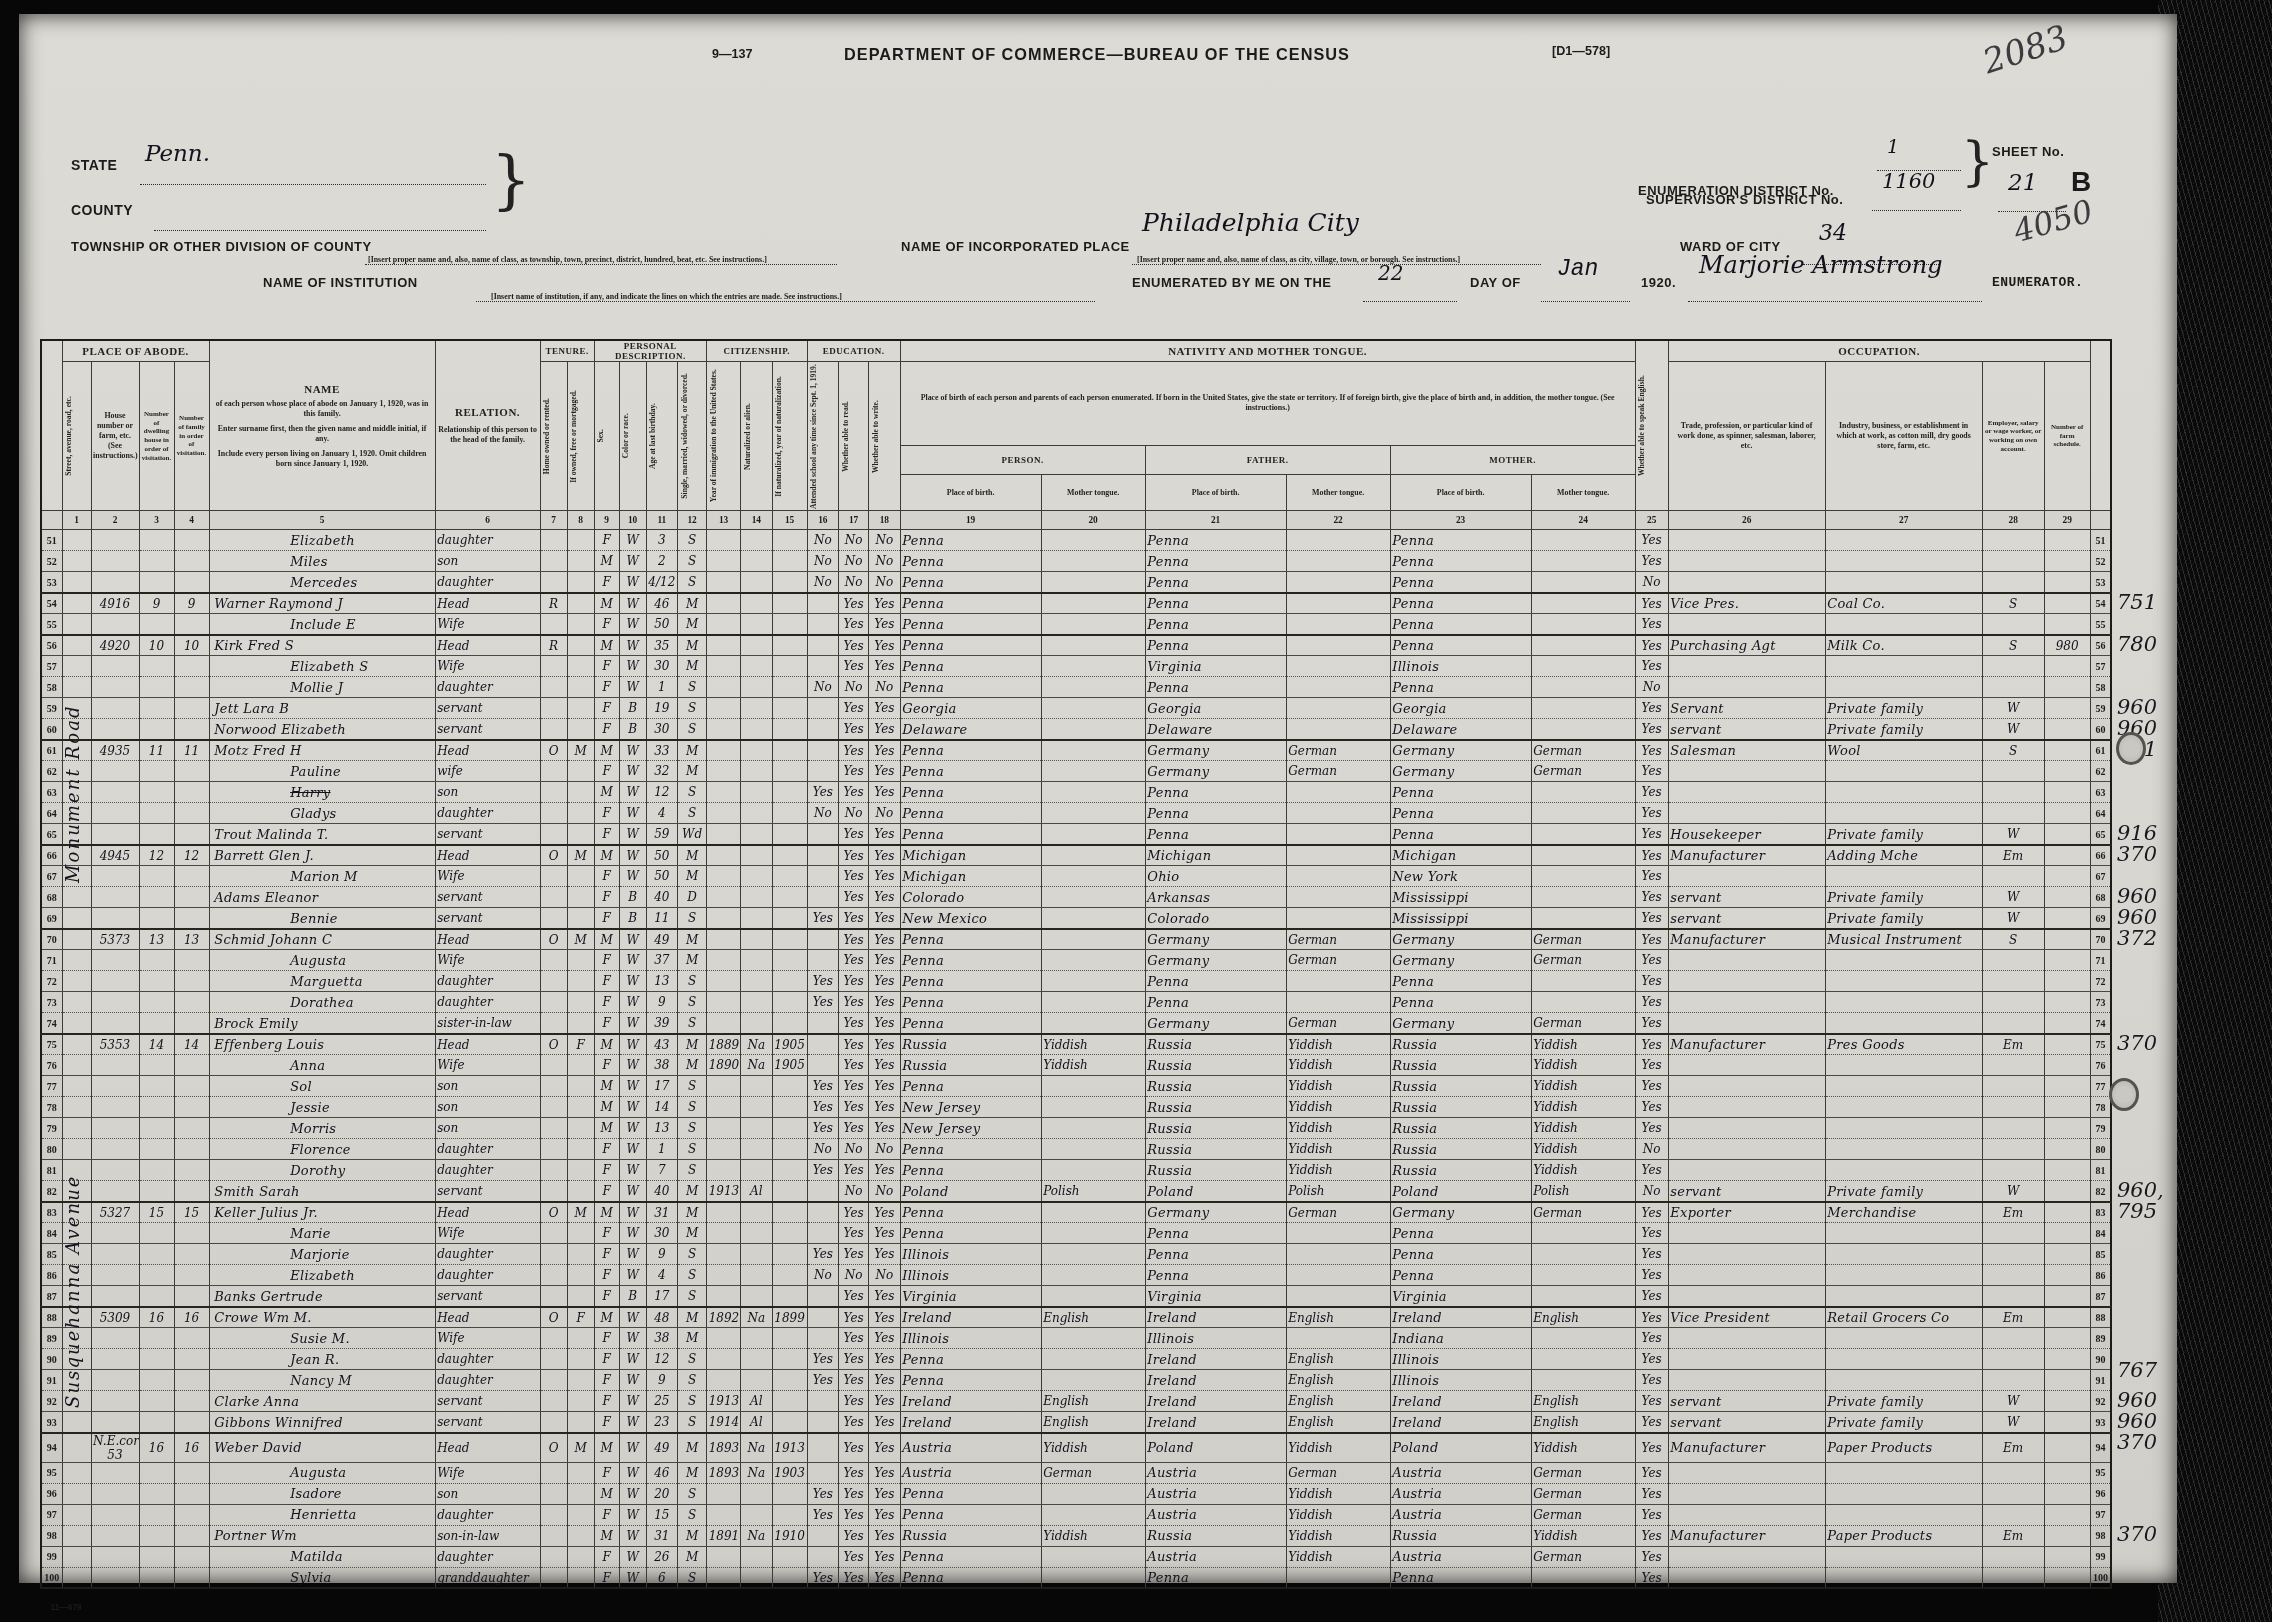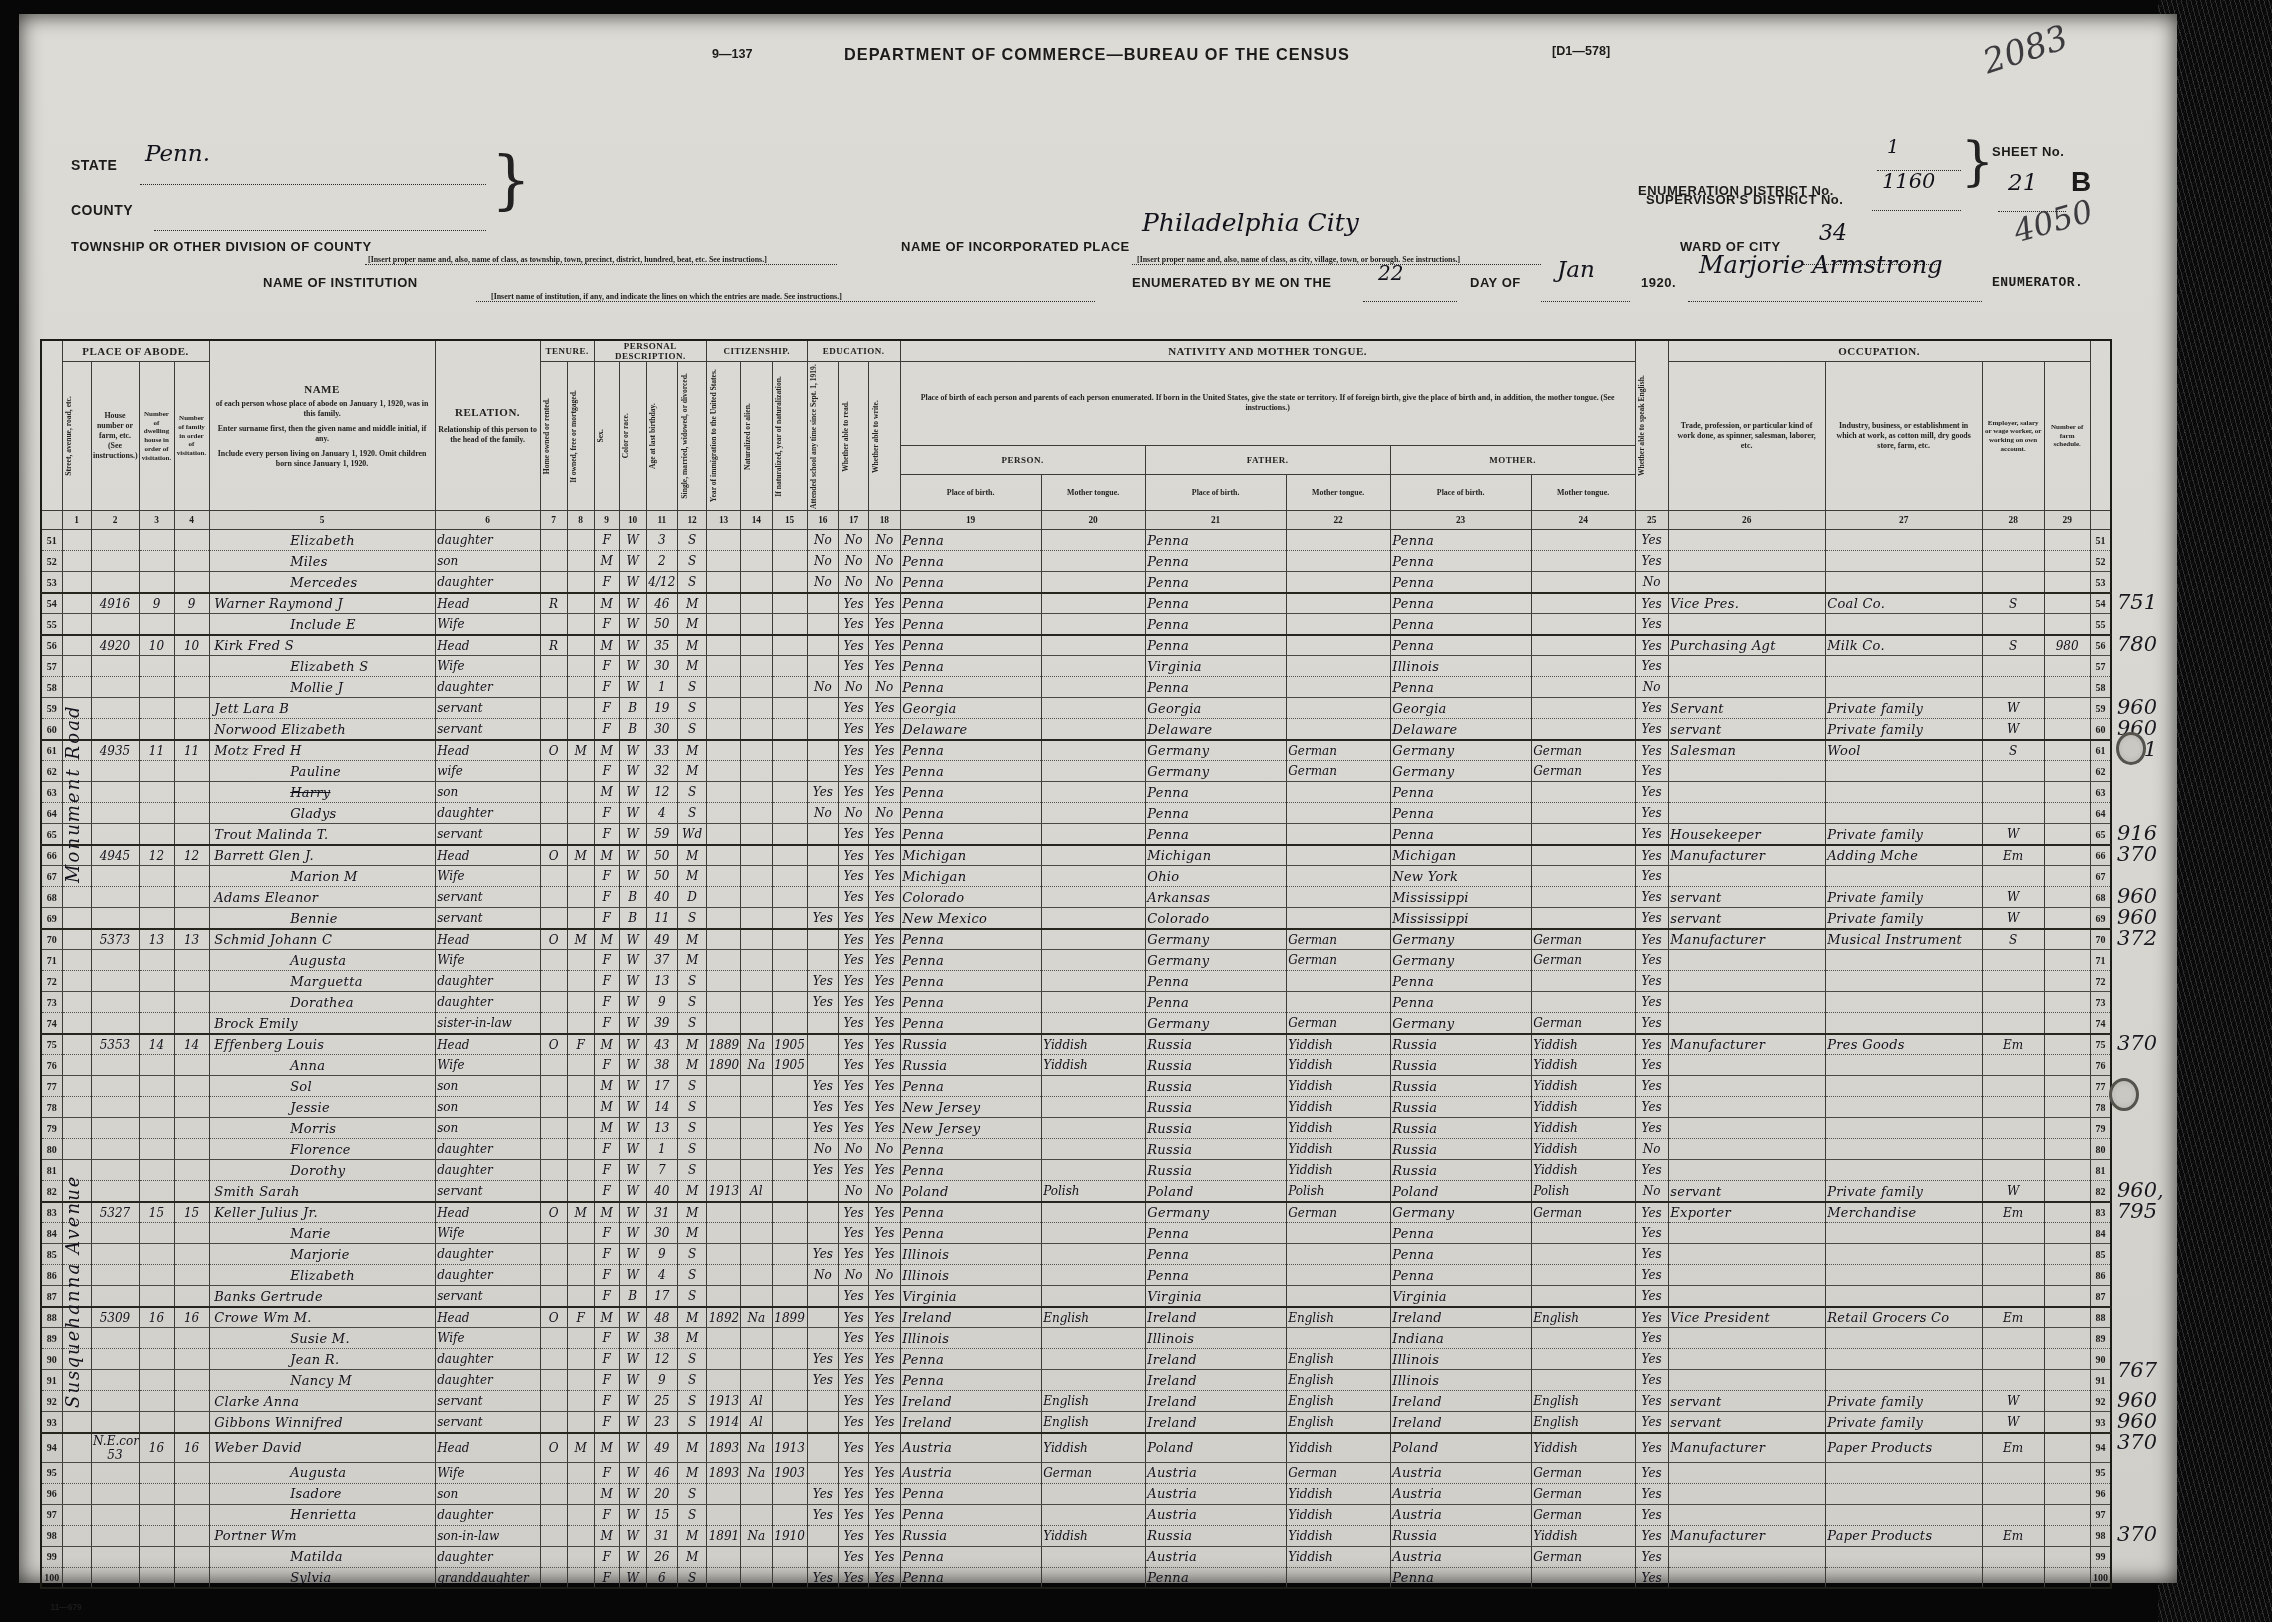--- a/index.html
+++ b/index.html
@@ -102,21 +102,21 @@
     <div class="p pencil" style="left:1994px;top:189px;font-size:31.5px;transform:rotate(-16deg);">4050</div>
 
     <div class="p lbl" style="left:244px;top:261px;font-size:13px;">NAME OF INSTITUTION</div>
     <div class="p" style="left:457px;top:274px;"><span class="fill" style="width:619px;"></span></div>
     <div class="p hint" style="left:472px;top:278px;">[Insert name of institution, if any, and indicate the lines on which the entries are made.   See instructions.]</div>
 
     <div class="p lbl" style="left:1113px;top:261px;font-size:13px;">ENUMERATED BY ME ON THE</div>
     <div class="p" style="left:1359px;top:247px;"><span class="hw" style="font-size:20px;">22</span></div>
     <div class="p" style="left:1344px;top:274px;"><span class="fill" style="width:94px;"></span></div>
     <div class="p lbl" style="left:1451px;top:261px;font-size:13px;">DAY OF</div>
-    <div class="p" style="left:1538px;top:242px;"><span class="hw" style="font-size:23px;">Jan</span></div>
+    <div class="p" style="left:1538px;top:242px;"><span class="hw" style="font-size:23px;font-family:Liberation Mono, monospace;">Jan</span></div>
     <div class="p" style="left:1522px;top:274px;"><span class="fill" style="width:89px;"></span></div>
     <div class="p lbl" style="left:1622px;top:261px;font-size:13px;">1920.</div>
     <div class="p" style="left:1680px;top:237px;"><span class="hw" style="font-size:24px;">Marjorie Armstrong</span></div>
     <div class="p" style="left:1669px;top:274px;"><span class="fill" style="width:294px;"></span></div>
     <div class="p lbl" style="left:1973px;top:261px;font-size:13px;font-family:Liberation Mono, monospace;">ENUMERATOR.</div>
 
     <table class="grid" id="grid">
       <colgroup>
         <col style="width:21px">
           <col style="width:29px">

